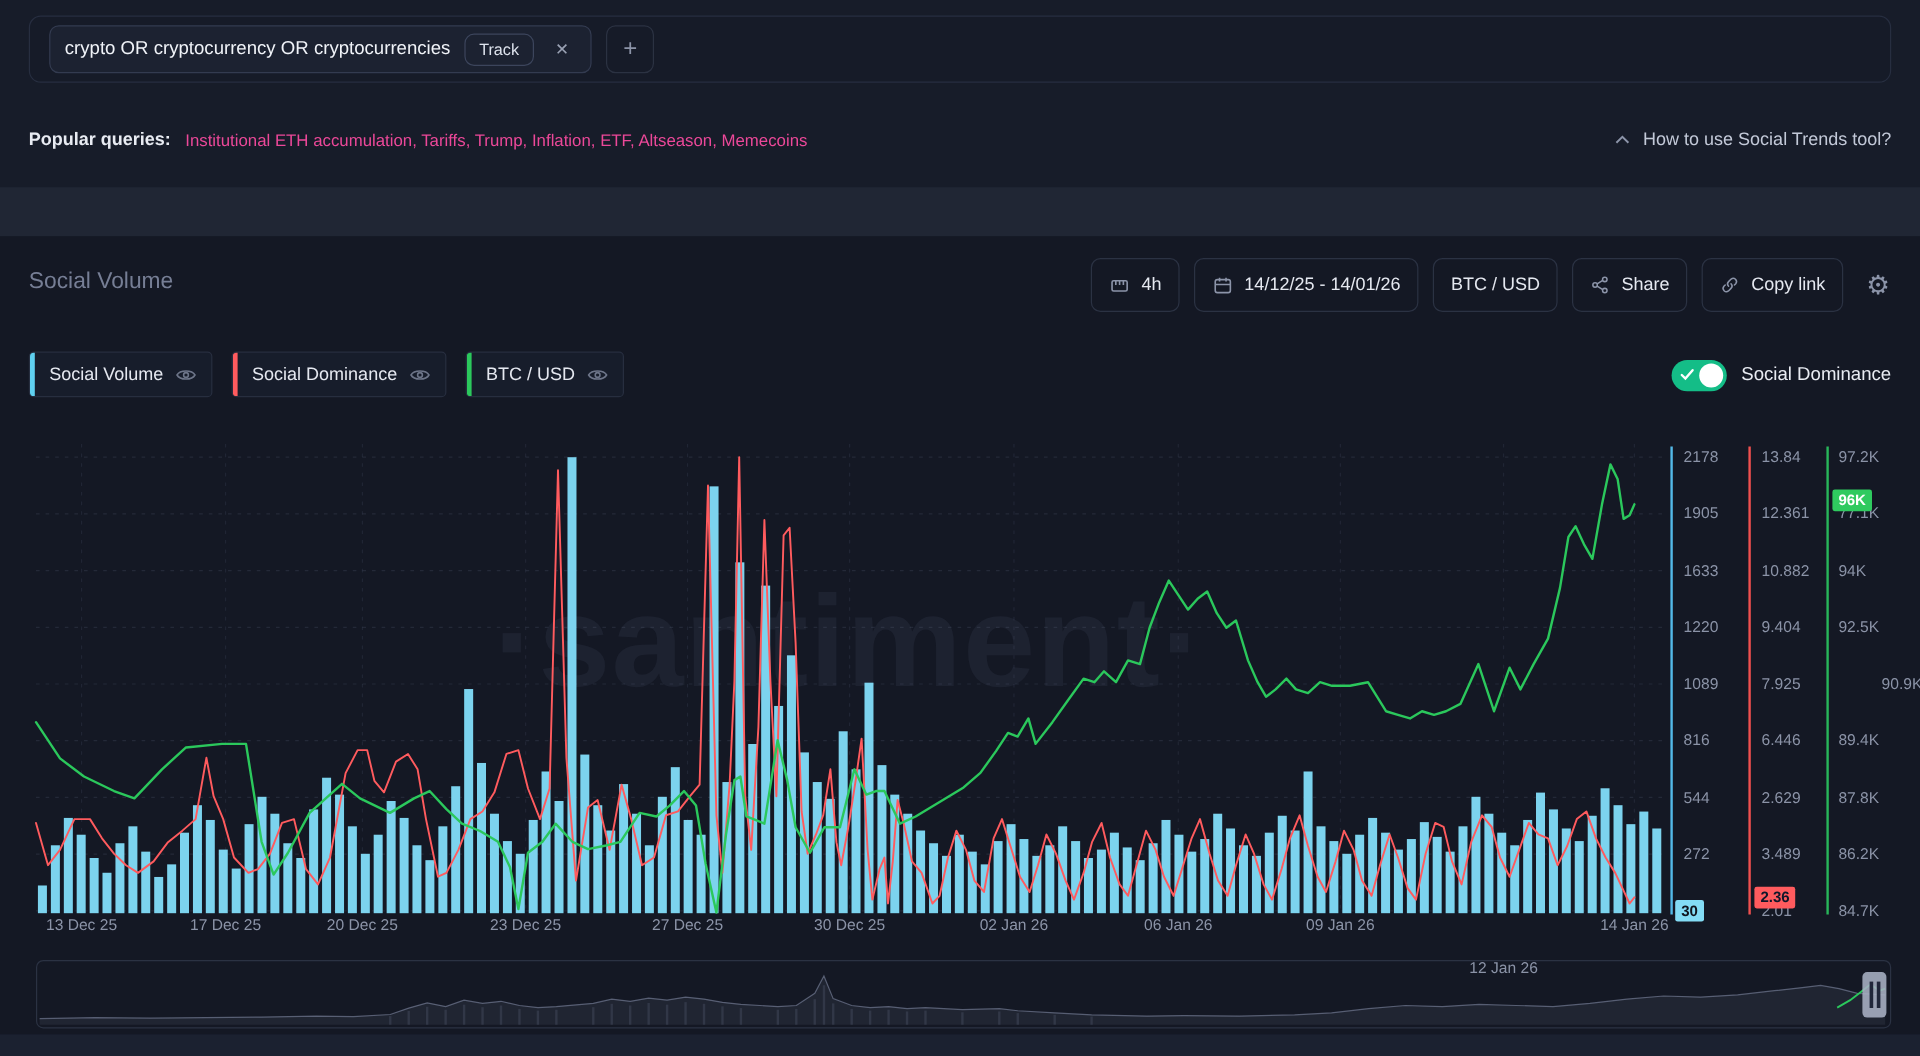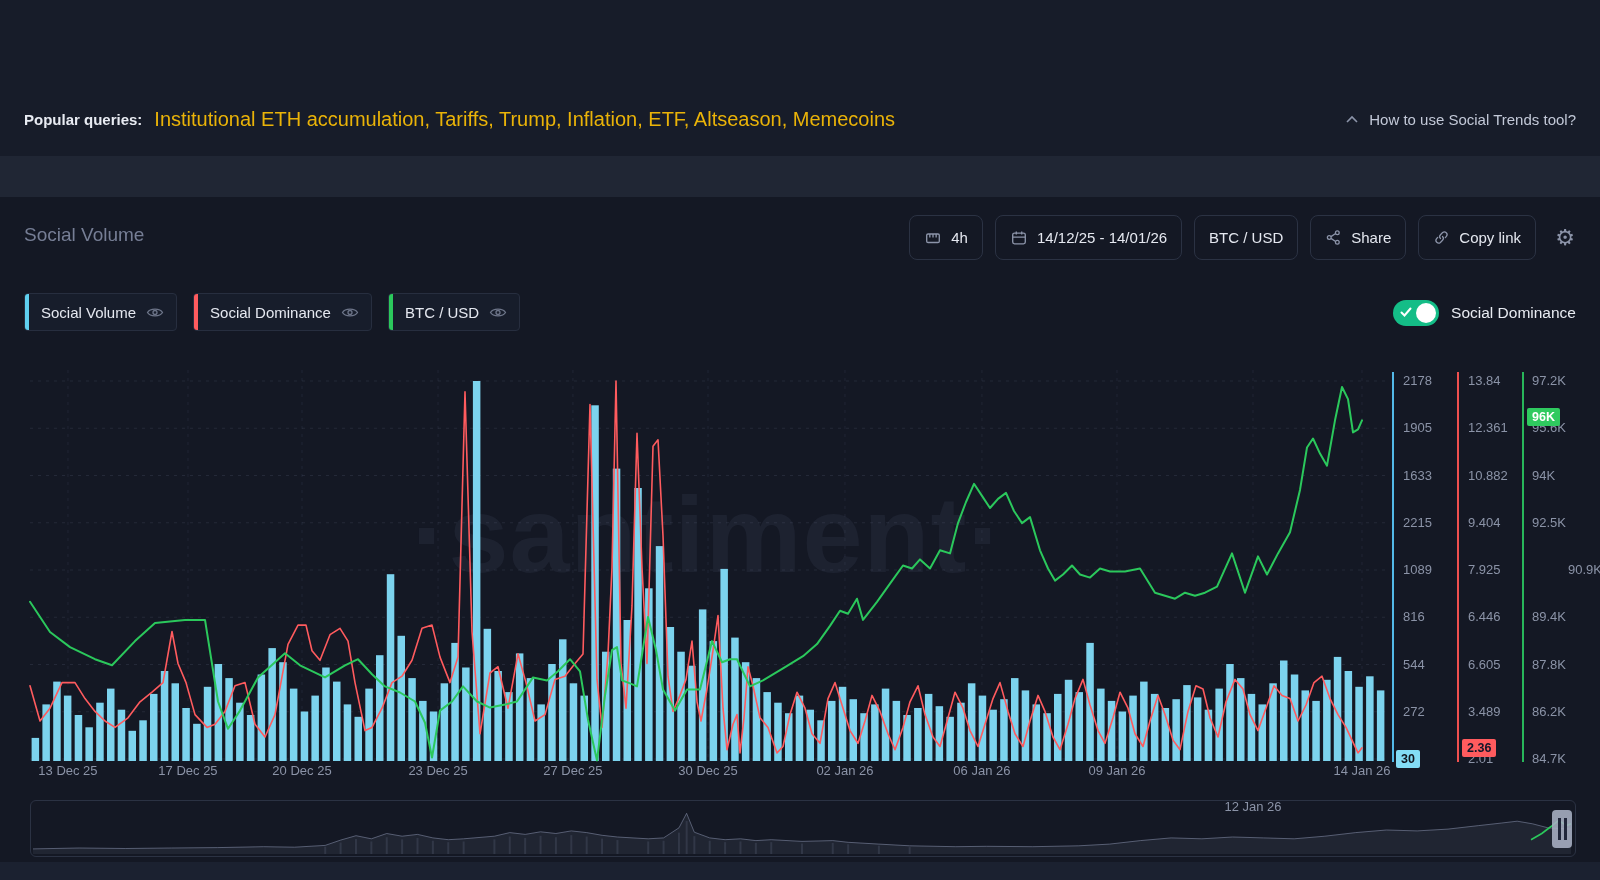--- a/index.html
+++ b/index.html
@@ -14,21 +14,21 @@
     background:#1c2231; border:1px solid #333b50; border-radius:8px; padding:0 12px; gap:12px; }
   .query-text { color:#f0f3f8; font-size:15.5px; }
   .track-btn { border:1px solid #3c455c; border-radius:8px; padding:5px 11px; color:#dde2ec; font-size:13.5px; background:transparent; cursor:pointer; }
   .chip-close { color:#9aa2b4; font-size:14px; padding:2px 6px; cursor:pointer; }
   .add-btn { width:40px; height:40px; margin-left:12px; border:1px solid #2b3242; border-radius:8px;
     color:#8b93a7; font-size:20px; display:flex; align-items:center; justify-content:center; background:transparent; cursor:pointer; }
 
   
   .popular-row { position:absolute; left:24px; top:108px; width:1552px; display:flex; align-items:center; }
   .popular-label { color:#e8ebf2; font-size:15px; font-weight:bold; }
-  .popular-items { color:#eab308; font-size:20px; margin-left:12px; }
+  .popular-items { color:#ec4899; font-size:14px; margin-left:12px; }
   .help { margin-left:auto; display:flex; align-items:center; gap:10px; color:#c3c9d8; font-size:15px; cursor:pointer; }
 
   .band { position:absolute; left:0; top:156px; width:1600px; height:41px; background:#20263610; background:#202634; }
   .main-panel { position:absolute; left:0; top:197px; width:1600px; height:683px; background:#141824; }
 
   
   .page-title { position:absolute; left:24px; top:224px; color:#767e95; font-size:19px; }
   .toolbar { position:absolute; right:18px; top:215px; display:flex; align-items:center; gap:12px; }
   .tbtn { display:flex; align-items:center; gap:9px; height:45px; padding:0 14px;
     border:1px solid #2b3243; border-radius:8px; color:#e5e8f0; font-size:15px; background:transparent; cursor:pointer; white-space:nowrap; }
@@ -66,20 +66,28 @@
   .scrub-handle { position:absolute; right:3px; top:9px; width:20px; height:38px;
     background:rgba(168,177,196,0.88); border-radius:4px; display:flex; align-items:center; justify-content:center; gap:3px; cursor:ew-resize; }
   .scrub-handle i { display:block; width:3px; height:22px; background:#20263a; }
   .bottom-strip { position:absolute; left:0; top:862px; width:1600px; height:18px; background:#1b2130; }
 </style>
 </head>
 <body>
 
 <div id="app">
 
+  <div class="search-outer">
+    <div class="search-chip">
+      <span class="query-text">crypto OR cryptocurrency OR cryptocurrencies</span>
+      <button class="track-btn">Track</button>
+      <span class="chip-close">✕</span>
+    </div>
+    <button class="add-btn">+</button>
+  </div>
 
   <div class="popular-row">
     <span class="popular-label">Popular queries:</span>
     <span class="popular-items">Institutional ETH accumulation, Tariffs, Trump, Inflation, ETF, Altseason, Memecoins</span>
     <span class="help">
       <svg width="14" height="10" viewBox="0 0 14 10">
           <polyline points="2,7 7,2 12,7" fill="none" stroke="#8c94a9" stroke-width="1.6"></polyline>
         </svg>
       <span>How to use Social Trends tool?</span>
     </span>
@@ -317,37 +325,37 @@
         <polyline points="30.0,685.8 40.0,721.0 50.0,708.2 62.0,682.6 75.0,682.6 85.0,698.6 95.0,711.4 105.0,721.0 115.0,727.4 128.0,717.8 140.0,701.8 152.0,692.2 163.0,682.6 172.0,631.5 178.0,663.5 186.0,682.6 195.0,714.6 207.0,727.4 215.0,724.2 225.0,711.4 235.0,685.8 245.0,682.6 255.0,724.2 265.0,737.0 275.0,714.6 288.0,644.3 298.0,625.1 306.0,625.1 312.0,650.7 320.0,660.3 330.0,634.7 340.0,628.3 348.0,641.1 355.0,682.6 365.0,730.6 372.0,727.4 382.0,708.2 392.0,682.6 402.0,676.2 412.0,660.3 422.0,628.3 432.0,625.1 440.0,657.1 450.0,682.6 458.0,657.1 465.0,391.9 472.0,631.5 480.0,733.8 490.0,673.0 498.0,666.7 508.0,708.2 518.0,653.9 526.0,682.6 535.0,721.0 545.0,714.6 555.0,679.4 565.0,676.2 575.0,663.5 583.0,653.9 590.0,404.6 597.0,679.4 602.0,727.4 608.0,653.9 612.0,567.6 616.0,381.0 621.0,663.5 626.0,708.2 632.0,605.9 637.0,433.4 642.0,567.6 647.0,663.5 653.0,446.2 658.0,439.8 663.0,535.7 668.0,676.2 673.0,711.4 680.0,695.4 686.0,679.4 692.0,641.1 697.0,701.8 701.0,721.0 707.0,689.0 713.0,650.7 718.0,615.5 723.0,708.2 727.0,749.7 733.0,724.2 737.0,714.6 740.0,752.9 744.0,717.8 748.0,666.7 753.0,685.8 760.0,717.8 768.0,727.4 777.0,752.9 783.0,746.5 790.0,714.6 797.0,692.2 805.0,708.2 812.0,733.8 820.0,743.3 828.0,698.6 835.0,682.6 842.0,705.0 850.0,730.6 858.0,743.3 865.0,721.0 872.0,695.4 880.0,711.4 888.0,733.8 895.0,749.7 903.0,727.4 910.0,701.8 918.0,685.8 925.0,714.6 933.0,737.0 940.0,746.5 948.0,717.8 955.0,692.2 963.0,708.2 970.0,730.6 978.0,746.5 985.0,724.2 993.0,698.6 1000.0,682.6 1008.0,711.4 1015.0,733.8 1023.0,746.5 1030.0,721.0 1038.0,695.4 1045.0,711.4 1053.0,737.0 1060.0,749.7 1068.0,724.2 1075.0,698.6 1083.0,679.4 1090.0,705.0 1098.0,730.6 1105.0,743.3 1113.0,717.8 1120.0,692.2 1128.0,708.2 1135.0,733.8 1143.0,746.5 1150.0,721.0 1158.0,695.4 1165.0,714.6 1173.0,740.1 1180.0,749.7 1188.0,711.4 1196.0,685.8 1203.0,689.0 1210.0,717.8 1218.0,737.0 1226.0,701.8 1235.0,679.4 1243.0,689.0 1250.0,714.6 1258.0,730.6 1266.0,708.2 1274.0,685.8 1282.0,695.4 1290.0,698.6 1298.0,721.0 1306.0,705.0 1314.0,682.6 1322.0,676.2 1330.0,698.6 1338.0,714.6 1346.0,727.4 1352.0,740.1 1358.0,752.9 1362.0,747.8" fill="none" stroke="#ff5b5e" stroke-width="1.6" stroke-linejoin="round" stroke-linecap="round"></polyline>
         <polyline points="30.0,601.8 50.0,632.0 70.0,647.1 95.0,659.2 112.0,665.3 135.0,641.1 155.0,622.9 185.0,619.9 205.0,619.9 218.0,701.5 228.0,728.8 240.0,710.6 258.0,677.4 285.0,653.2 300.0,665.3 325.0,677.4 345.0,665.3 358.0,659.2 372.0,674.3 385.0,686.4 400.0,692.5 415.0,701.5 425.0,722.7 432.0,757.5 440.0,710.6 452.0,701.5 463.0,686.4 477.0,701.5 490.0,707.6 505.0,704.6 517.0,701.5 533.0,677.4 547.0,680.4 558.0,671.3 570.0,659.2 580.0,671.3 588.0,719.7 597.0,760.5 605.0,695.5 612.0,650.1 617.0,647.1 622.0,680.4 630.0,683.4 637.0,686.4 648.0,616.9 656.0,650.1 663.0,689.4 675.0,710.6 687.0,689.4 700.0,689.4 712.0,641.1 722.0,662.2 730.0,659.2 737.0,659.2 750.0,686.4 763.0,680.4 783.0,668.3 803.0,656.2 817.0,644.1 830.0,625.9 840.0,610.8 848.0,613.8 857.0,598.7 863.0,619.9 877.0,601.8 890.0,583.6 903.0,565.5 912.0,568.5 920.0,559.4 930.0,568.5 940.0,550.3 950.0,553.4 958.0,523.1 966.0,502.0 974.0,483.8 982.0,495.9 990.0,508.0 998.0,498.9 1006.0,492.9 1014.0,511.0 1022.0,523.1 1030.0,517.1 1040.0,550.3 1048.0,568.5 1055.0,580.6 1063.0,574.5 1072.0,565.5 1080.0,574.5 1090.0,577.6 1100.0,568.5 1110.0,571.5 1125.0,571.5 1140.0,568.5 1155.0,592.7 1165.0,595.7 1175.0,598.7 1185.0,592.7 1195.0,595.7 1205.0,592.7 1217.0,586.6 1232.0,553.4 1245.0,592.7 1258.0,556.4 1267.0,574.5 1278.0,553.4 1290.0,532.2 1300.0,489.9 1307.0,447.5 1313.0,438.5 1320.0,453.6 1327.0,465.7 1335.0,420.3 1342.0,387.0 1348.0,399.1 1353.0,432.4 1358.0,429.4 1362.0,420.3" fill="none" stroke="#2bc85c" stroke-width="2" stroke-linejoin="round" stroke-linecap="round"></polyline>
         <line x1="1393" y1="372" x2="1393" y2="762" stroke="#53b9e8" stroke-width="2"></line>
         <line x1="1458" y1="372" x2="1458" y2="762" stroke="#f0504f" stroke-width="2"></line>
         <line x1="1523" y1="372" x2="1523" y2="762" stroke="#28b65a" stroke-width="2"></line>
       </svg>
     <div id="axis-labels">
         <div class="axis-label" style="left: 1403px; top: 13px;">2178</div>
         <div class="axis-label" style="left: 1403px; top: 60.25px;">1905</div>
         <div class="axis-label" style="left: 1403px; top: 107.5px;">1633</div>
-        <div class="axis-label" style="left: 1403px; top: 154.75px;">2215</div>
+        <div class="axis-label" style="left: 1403px; top: 154.75px;">1220</div>
         <div class="axis-label" style="left: 1403px; top: 202px;">1089</div>
         <div class="axis-label" style="left: 1403px; top: 249.25px;">816</div>
         <div class="axis-label" style="left: 1403px; top: 296.5px;">544</div>
         <div class="axis-label" style="left: 1403px; top: 343.75px;">272</div>
         <div class="axis-label" style="left: 1403px; top: 391px;">30</div>
         <div class="axis-label" style="left: 1468px; top: 13px;">13.84</div>
         <div class="axis-label" style="left: 1468px; top: 60.25px;">12.361</div>
         <div class="axis-label" style="left: 1468px; top: 107.5px;">10.882</div>
         <div class="axis-label" style="left: 1468px; top: 154.75px;">9.404</div>
         <div class="axis-label" style="left: 1468px; top: 202px;">7.925</div>
         <div class="axis-label" style="left: 1468px; top: 249.25px;">6.446</div>
-        <div class="axis-label" style="left: 1468px; top: 296.5px;">6.605</div>
+        <div class="axis-label" style="left: 1468px; top: 296.5px;">2.629</div>
         <div class="axis-label" style="left: 1468px; top: 343.75px;">3.489</div>
         <div class="axis-label" style="left: 1468px; top: 391px;">2.01</div>
         <div class="axis-label" style="left: 1532px; top: 13px;">97.2K</div>
-        <div class="axis-label" style="left: 1532px; top: 60.25px;">95.6K</div>
+        <div class="axis-label" style="left: 1532px; top: 60.25px;">77.1K</div>
         <div class="axis-label" style="left: 1532px; top: 107.5px;">94K</div>
         <div class="axis-label" style="left: 1532px; top: 154.75px;">92.5K</div>
         <div class="axis-label" style="left: 1568px; top: 202px;">90.9K</div>
         <div class="axis-label" style="left: 1532px; top: 249.25px;">89.4K</div>
         <div class="axis-label" style="left: 1532px; top: 296.5px;">87.8K</div>
         <div class="axis-label" style="left: 1532px; top: 343.75px;">86.2K</div>
         <div class="axis-label" style="left: 1532px; top: 391px;">84.7K</div>
       </div>
     <div class="badge badge-volume" id="badge-volume" style="left: 1396px; top: 390px;">30</div>
     <div class="badge badge-dominance" id="badge-dominance" style="left: 1462px; top: 378.817px;">2.36</div>

